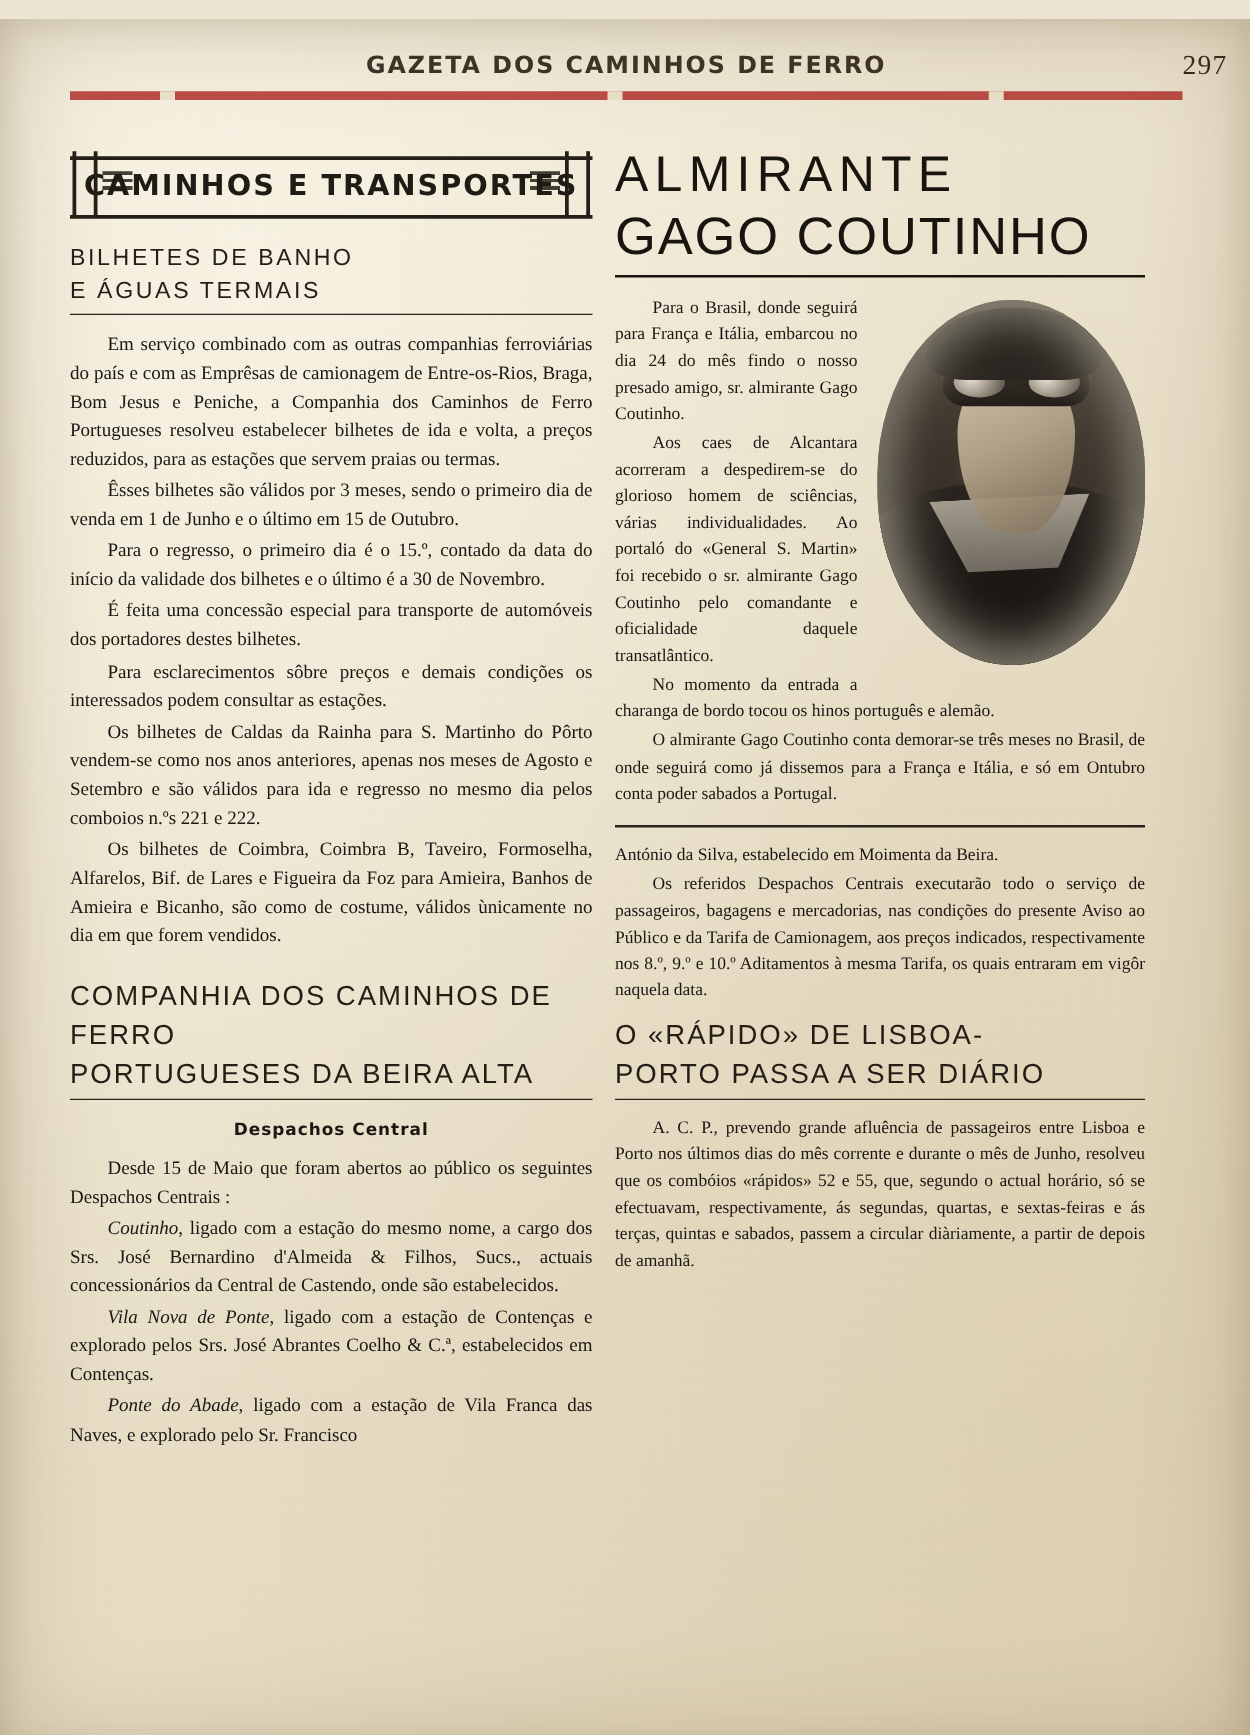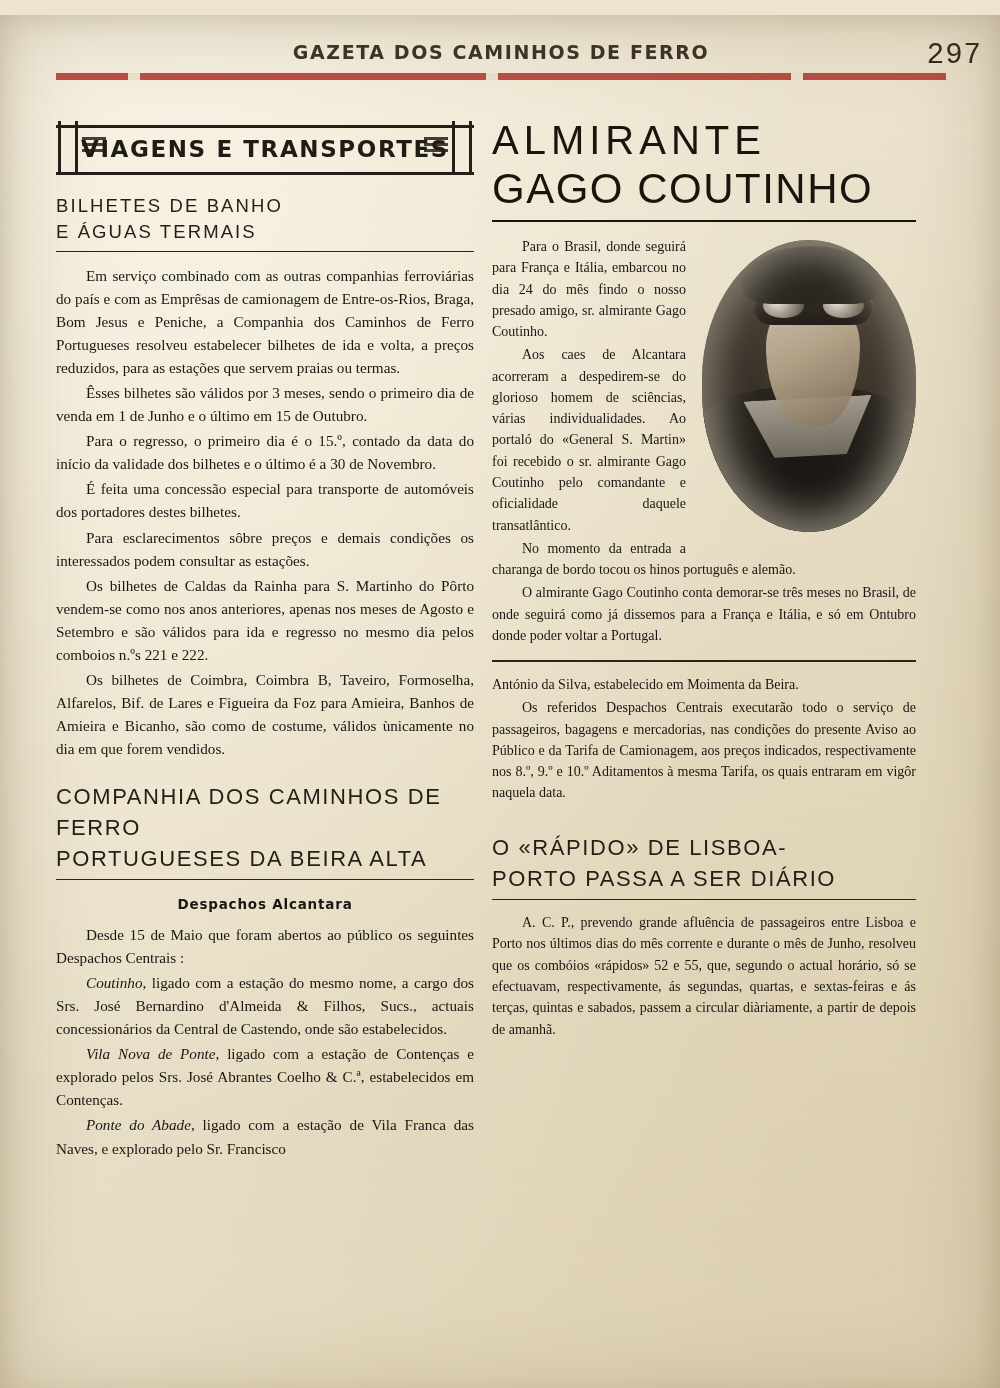--- a/index.html
+++ b/index.html
@@ -48,22 +48,22 @@
   .masthead-title {
     font-family: "DejaVu Sans", sans-serif;
     font-weight: bold;
     font-size: 19px;
     letter-spacing: 1.6px;
     color: #3a3126;
   }
   .page-number {
     position: absolute;
     right: 18px; top: 24px;
-    font-family: Liberation Mono, monospace;
-    font-size: 29px;
+    font-family: Liberation Serif, serif;
+    font-size: 22px;
     color: #2e271d;
     letter-spacing: 1px;
   }
   .rule-red {
     position: absolute;
     left: 56px; top: 58px;
     width: 890px; height: 7px;
     background: #b02a26;
     opacity: .82;
   }
@@ -288,42 +288,42 @@
   <div class="vdivider"></div>
 
   <div class="col col-left">
 
     <div class="banner">
       <div class="frame"></div>
       <div class="capL"></div>
       <div class="capR"></div>
       <div class="ornL"></div>
       <div class="ornR"></div>
-      <div class="banner-title">VIAGENS E TRANSPORTES</div>
+      <div class="banner-title">CAMINHOS E TRANSPORTES</div>
     </div>
 
     <div class="head-center">
       <div>BILHETES DE BANHO</div>
       <div class="head-rule">E ÁGUAS TERMAIS</div>
     </div>
 
     <p>Em serviço combinado com as outras companhias ferroviárias do país e com as Emprêsas de camionagem de Entre-os-Rios, Braga, Bom Jesus e Peniche, a Companhia dos Caminhos de Ferro Portugueses resolveu estabelecer bilhetes de ida e volta, a preços reduzidos, para as estações que servem praias ou termas.</p>
     <p>Êsses bilhetes são válidos por 3 meses, sendo o primeiro dia de venda em 1 de Junho e o último em 15 de Outubro.</p>
     <p>Para o regresso, o primeiro dia é o 15.º, contado da data do início da validade dos bilhetes e o último é a 30 de Novembro.</p>
     <p>É feita uma concessão especial para transporte de automóveis dos portadores destes bilhetes.</p>
     <p>Para esclarecimentos sôbre preços e demais condições os interessados podem consultar as estações.</p>
     <p>Os bilhetes de Caldas da Rainha para S. Martinho do Pôrto vendem-se como nos anos anteriores, apenas nos meses de Agosto e Setembro e são válidos para ida e regresso no mesmo dia pelos comboios n.ºs 221 e 222.</p>
     <p>Os bilhetes de Coimbra, Coimbra B, Taveiro, Formoselha, Alfarelos, Bif. de Lares e Figueira da Foz para Amieira, Banhos de Amieira e Bicanho, são como de costume, válidos ùnicamente no dia em que forem vendidos.</p>
 
     <div class="head-center sm" style="margin-top:20px">
       <div>COMPANHIA DOS CAMINHOS DE FERRO</div>
       <div class="head-rule">PORTUGUESES DA BEIRA ALTA</div>
     </div>
 
-    <div class="head-bold-small">Despachos Alcantara</div>
+    <div class="head-bold-small">Despachos Central</div>
 
     <p>Desde 15 de Maio que foram abertos ao público os seguintes Despachos Centrais :</p>
 
     <p><em class="it">Coutinho</em><span>, ligado com a estação do mesmo nome, a cargo dos Srs. José Bernardino d'Almeida &amp; Filhos, Sucs., actuais concessionários da Central de Castendo, onde são estabelecidos.</span></p>
     <p><em class="it">Vila Nova de Ponte</em><span>, ligado com a estação de Contenças e explorado pelos Srs. José Abrantes Coelho &amp; C.ª, estabelecidos em Contenças.</span></p>
     <p><em class="it">Ponte do Abade</em><span>, ligado com a estação de Vila Franca das Naves, e explorado pelo Sr. Francisco</span></p>
   </div>
 
   <div class="col col-right">
 
@@ -343,28 +343,28 @@
           <div class="lens r"></div>
         </div>
         <div class="cap"></div>
       </div>
       <div class="portrait-vig"></div>
     </div>
 
     <p class="body">Para o Brasil, donde seguirá para França e Itália, embarcou no dia 24 do mês findo o nosso presado amigo, sr. almirante Gago Coutinho.</p>
     <p class="body">Aos caes de Alcantara acorreram a despedirem-se do glorioso homem de sciências, várias individualidades. Ao portaló do «General S. Martin» foi recebido o sr. almirante Gago Coutinho pelo comandante e oficialidade daquele transatlântico.</p>
     <p class="body">No momento da entrada a charanga de bordo tocou os hinos português e alemão.</p>
-    <p class="body">O almirante Gago Coutinho conta demorar-se três meses no Brasil, de onde seguirá como já dissemos para a França e Itália, e só em Ontubro donde poder voltar a Portugal.</p>
+    <p class="body">O almirante Gago Coutinho conta demorar-se três meses no Brasil, de onde seguirá como já dissemos para a França e Itália, e só em Ontubro conta poder sabados a Portugal.</p>
 
     <hr class="hr-thin">
 
     <p class="body noind">António da Silva, estabelecido em Moimenta da Beira.</p>
     <p class="body">Os referidos Despachos Centrais executarão todo o serviço de passageiros, bagagens e mercadorias, nas condições do presente Aviso ao Público e da Tarifa de Camionagem, aos preços indicados, respectivamente nos 8.º, 9.º e 10.º Aditamentos à mesma Tarifa, os quais entraram em vigôr naquela data.</p>
 
-    <div class="head-center sm" style="margin-top:28px">
+    <div class="head-center sm" style="margin-top:8px">
       <div>O «RÁPIDO» DE LISBOA-</div>
       <div class="head-rule">PORTO PASSA A SER DIÁRIO</div>
     </div>
 
     <p class="body">A. C. P., prevendo grande afluência de passageiros entre Lisboa e Porto nos últimos dias do mês corrente e durante o mês de Junho, resolveu que os combóios «rápidos» 52 e 55, que, segundo o actual horário, só se efectuavam, respectivamente, ás segundas, quartas, e sextas-feiras e ás terças, quintas e sabados, passem a circular diàriamente, a partir de depois de amanhã.</p>
   </div>
 
   <div class="edge-shadow"></div>
 </div>
 

